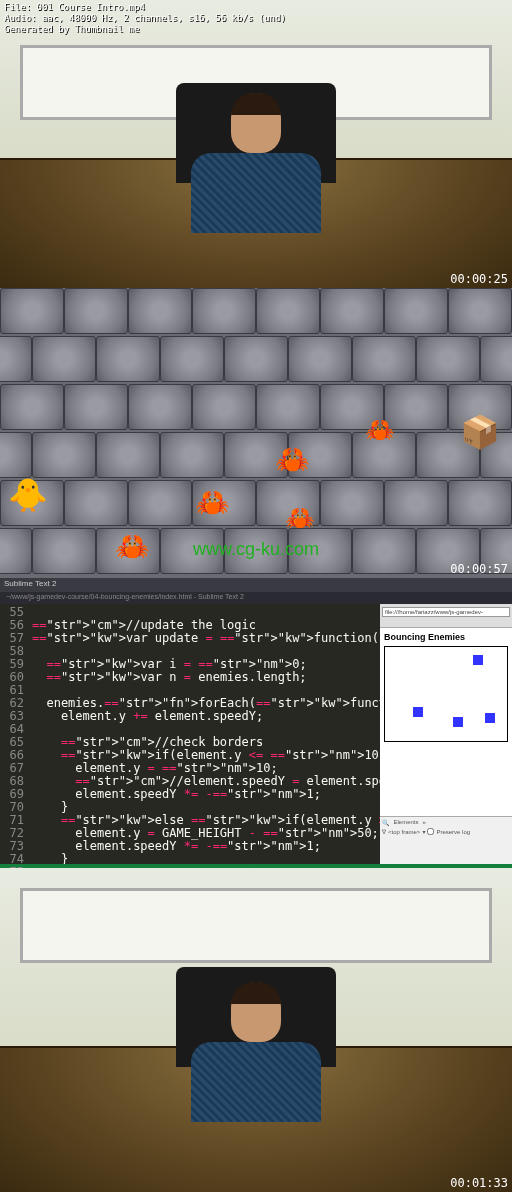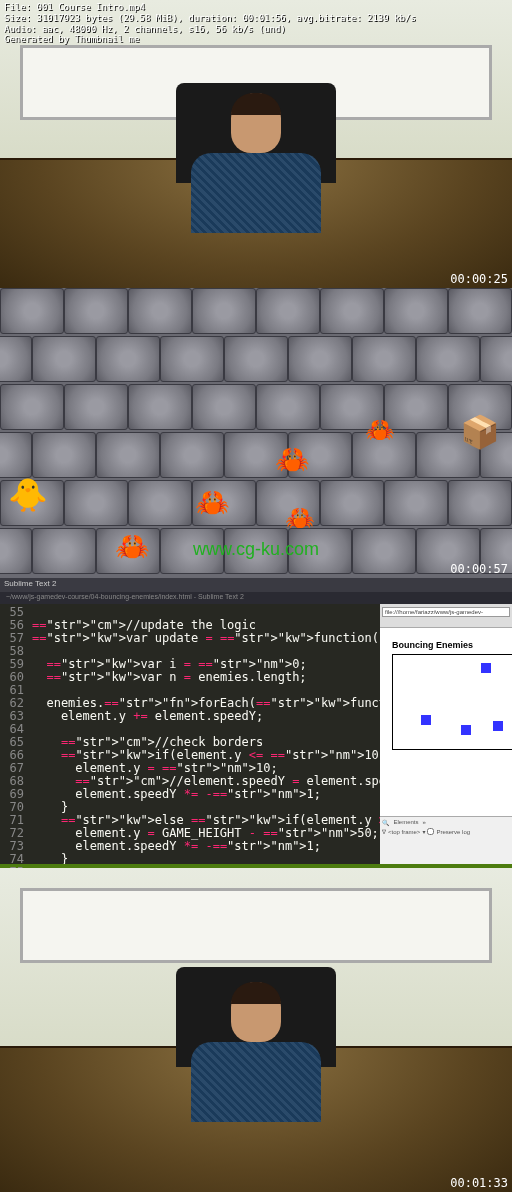--- a/index.html
+++ b/index.html
@@ -61,21 +61,21 @@
     .crab4 { left: 285px; top: 216px; font-size: 24px; }
     .crab5 { left: 115px; top: 242px; }
     .chest { right: 12px; top: 125px; color: #c88820; }
     .watermark {
       position: absolute; bottom: 18px; left: 50%; transform: translateX(-50%);
       color: #20b020; font-size: 18px; font-family: Liberation Sans, sans-serif;
     }
     
     .panel3 {
       position: absolute; top: 578px; left: 0; width: 512px; height: 352px;
-      background: #4d7c0f; display: flex;
+      background: #15803d; display: flex;
     }
     .menubar3 {
       position: absolute; top: 0; left: 0; width: 100%; height: 14px;
       background: #3a3a42; color: #ccc; font-size: 8px; padding: 1px 4px;
     }
     .titlebar3 {
       position: absolute; top: 14px; left: 0; width: 100%; height: 12px;
       background: #2a2a32; color: #888; font-size: 7px; padding: 1px 6px;
     }
     .editor {
@@ -89,21 +89,21 @@
     
     .browser {
       position: absolute; top: 26px; right: 0; width: 132px; height: 260px;
       background: #fff;
     }
     .browser-chrome {
       height: 24px; background: #ddd; border-bottom: 1px solid #aaa;
       font-size: 7px; padding: 2px;
     }
     .urlbar { background: #fff; border: 1px solid #999; padding: 1px 2px; margin-top: 1px; height: 10px; font-size: 6px; color: #444; overflow: hidden; }
-    .browser-body { padding: 12px; }
+    .browser-body { padding: 4px; }
     .browser-title { font-weight: bold; font-size: 9px; margin-bottom: 4px; }
     .game-canvas { width: 124px; height: 96px; border: 1px solid #000; position: relative; background: #fff; }
     .blue-sq { position: absolute; width: 10px; height: 10px; background: #3333ff; }
     .devtools {
       position: absolute; bottom: 0; right: 0; width: 132px; height: 48px;
       background: #f0f0f0; border-top: 1px solid #aaa; font-size: 6px; padding: 2px;
     }
     .dt-tabs { display: flex; gap: 4px; color: #555; }
     .dt-row { color: #555; margin-top: 2px; display: flex; align-items: center; gap: 2px; }
     
@@ -111,21 +111,20 @@
       position: absolute; top: 868px; left: 0; width: 512px; height: 324px;
       background: linear-gradient(to bottom, #e8ebe0 0%, #d8dcc8 55%, #5a4a2a 55%, #4a3a1a 100%);
     }
   </style>
 </head>
 <body>
 
 <div class="panel1">
   <div class="metadata">
     <div>File: 001 Course Intro.mp4</div>
-    <div>Size: 31017923 bytes (29.58 MiB), duration: 00:01:56, avg.bitrate: 2139 kb/s</div>
     <div>Audio: aac, 48000 Hz, 2 channels, s16, 56 kb/s (und)</div>
     <div>Generated by Thumbnail me</div>
   </div>
   <div class="whiteboard1"></div>
   <div class="table1"></div>
   <div class="chair1">
       <div class="chair-back"></div>
     </div>
   <div class="person1">
     <div class="head">

